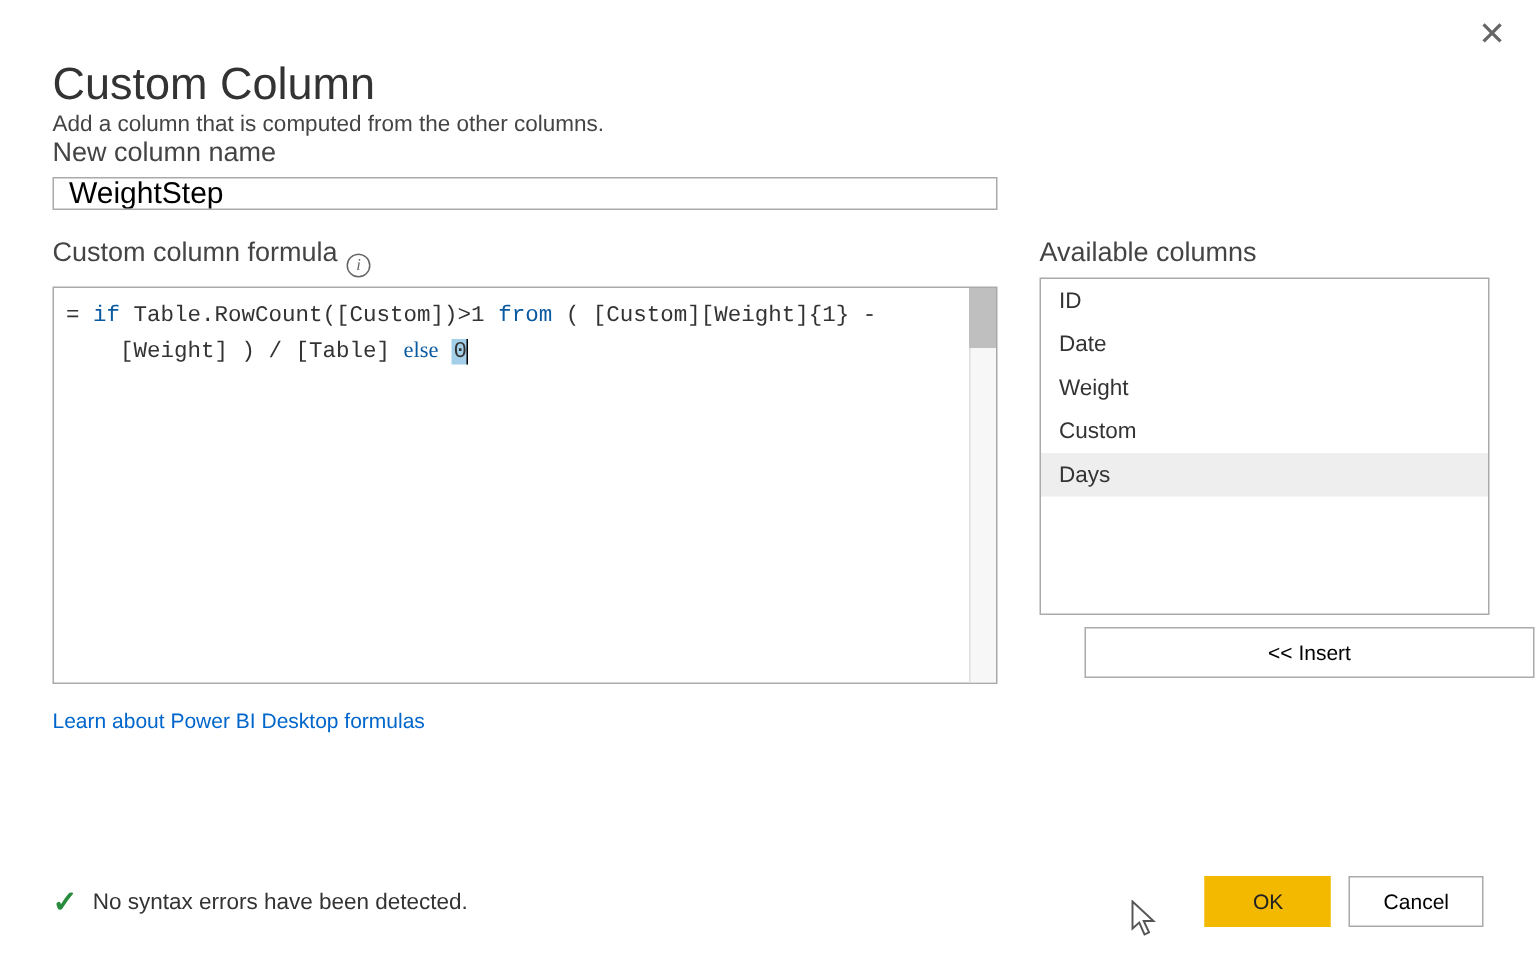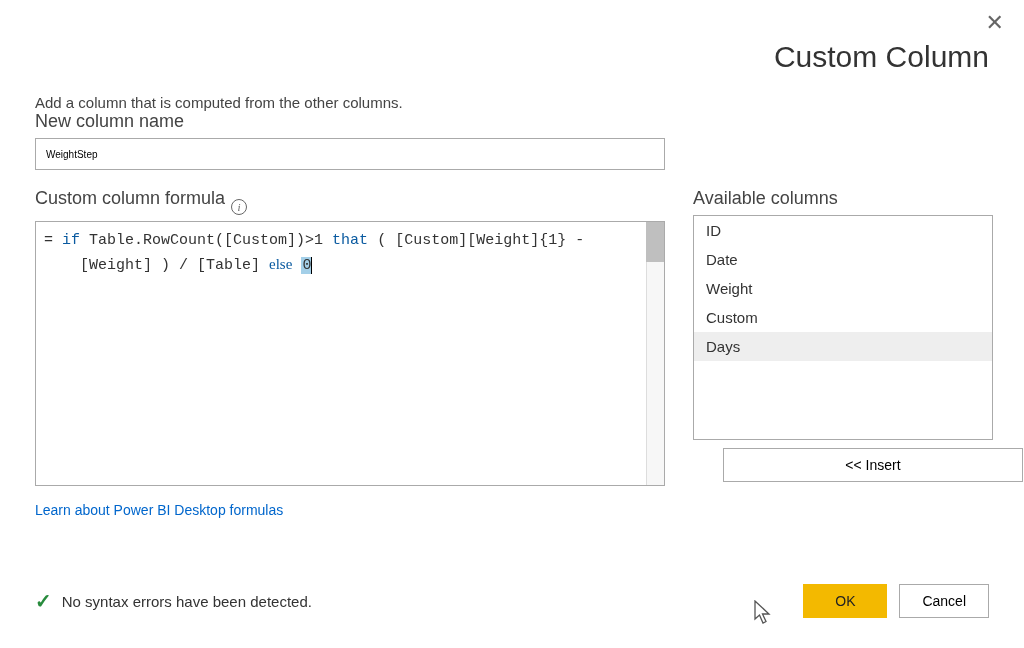--- a/index.html
+++ b/index.html
@@ -29,38 +29,36 @@
       color: #666;
       cursor: pointer;
       background: none;
       border: none;
       font-weight: 300;
     }
     .title {
       font-size: 30px;
       font-weight: 300;
       color: #333;
-      margin-bottom: 20px;
-      text-align: right;
     }
     .subtitle {
       font-size: 15px;
       color: #444;
     }
     .field-label {
       font-size: 18px;
       color: #444;
       margin-bottom: 6px;
     }
     .name-input {
       width: 630px;
-      height: 32px;
+      height: 22px;
       border: 1px solid #aaa;
       padding: 6px 10px;
-      font-size: 10px;
+      font-size: 20px;
       font-family: inherit;
       margin-bottom: 18px;
     }
     .two-col {
       display: flex;
       gap: 28px;
       align-items: flex-start;
     }
     .left-col {
       flex: 0 0 630px;
@@ -238,21 +236,21 @@
   <input class="name-input" type="text" value="WeightStep" style="">
 
   <div class="two-col">
     <div class="left-col">
       <div class="formula-label-row">
         <span class="field-label">Custom column formula</span>
         <span class="info-icon">i</span>
       </div>
       <div class="formula-box">
         <span class="formula-eq">=</span>
-        <div><span class="kw-if">if</span> <span>Table.RowCount([Custom])&gt;</span><span class="kw-num">1</span> <span class="kw-then">that</span><span> ( [Custom][Weight]{</span><span class="kw-num">1</span><span>} -</span><br>&nbsp;&nbsp;<span>[Weight] ) / [Table] </span><span class="kw-else">else</span> <span class="kw-highlight">0</span><span class="cursor"></span></div>
+        <div><span class="kw-if">if</span> <span>Table.RowCount([Custom])&gt;</span><span class="kw-num">1</span> <span class="kw-then">from</span><span> ( [Custom][Weight]{</span><span class="kw-num">1</span><span>} -</span><br>&nbsp;&nbsp;<span>[Weight] ) / [Table] </span><span class="kw-else">else</span> <span class="kw-highlight">0</span><span class="cursor"></span></div>
         <div class="formula-scroll">
           <div class="formula-scroll-thumb"></div>
         </div>
       </div>
       <a class="learn-link">Learn about Power BI Desktop formulas</a>
     </div>
 
     <div class="right-col">
       <div class="field-label available-label">Available columns</div>
       <div class="columns-list">

